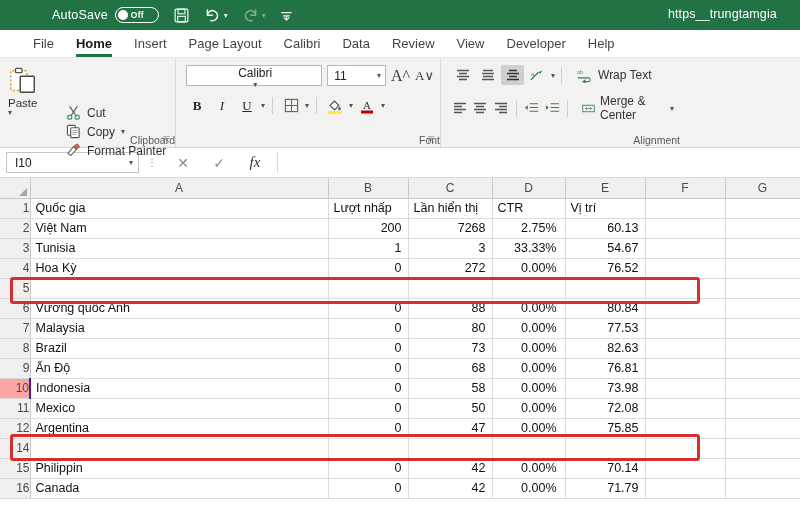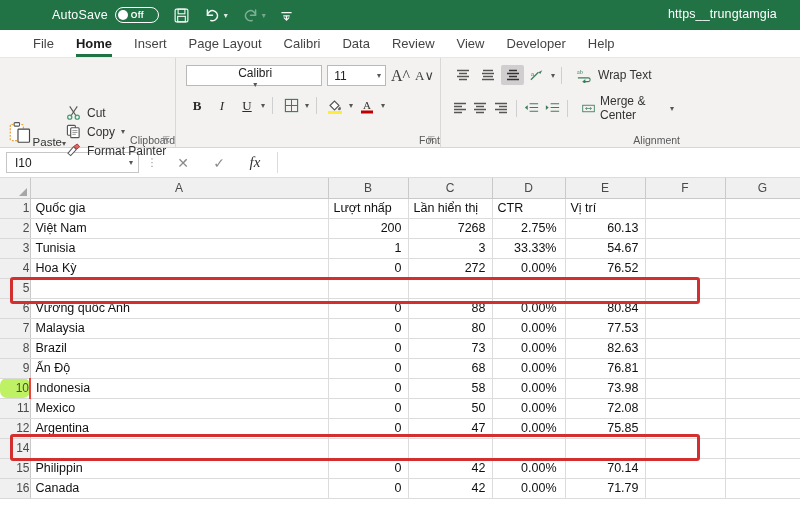--- a/index.html
+++ b/index.html
@@ -60,22 +60,22 @@
     position: absolute; bottom: 2px; left: 0; right: 0; text-align: right;
     font-size: 10.5px; color: #595959;
   }
   .rgroup-launcher {
     position: absolute; bottom: 3px; right: 5px; font-size: 9px; color: #7a7a7a;
   }
 
   
   .g-clipboard { width: 175px; padding: 6px 6px 0 8px; flex-direction: row; }
   .paste-col {
-    width: 58px; display: flex; 
-    align-items: flex-end; padding-top: 2px;
+    width: 58px; display: flex; flex-direction: column;
+    align-items: flex-start; padding-top: 2px;
   }
   .paste-label { font-size: 11.5px; color: #333; margin-top: 1px; }
   .paste-caret { font-size: 8px; color: #555; line-height: 8px; }
   .clip-items { display: flex; flex-direction: column; gap: 4px; padding-top: 4px; margin-top: 37px; }
   .clip-item { display: flex; align-items: center; gap: 6px; font-size: 12px; color: #333; }
 
   
   .g-font { width: 265px; padding: 7px 6px 0 10px; }
   .font-row1 { display: flex; align-items: center; gap: 5px; }
   .font-row2 { display: flex; align-items: center; gap: 3px; margin-top: 9px; }
@@ -144,21 +144,21 @@
   th.colhead {
     height: 20px; background: #f0f0f0; font-size: 12px; font-weight: normal;
     color: #4a4a4a; text-align: center;
     border-right: 1px solid #c9c9c9; border-bottom: 1px solid #c9c9c9;
   }
   td.rowhead {
     width: 30px; height: 20px; background: #f0f0f0; font-size: 12px;
     color: #4a4a4a; text-align: right; padding-right: 5px;
     border-right: 1px solid #c9c9c9; border-bottom: 1px solid #d9d9d9;
   }
-  td.rowhead.active { background: #bef264; border-right: 2px solid #ef4444; border-radius: 7px; }
+  td.rowhead.active { background: #fca5a5; border-right: 2px solid #4c1d95; }
   td.cell {
     height: 20px; font-size: 12.5px; color: #111111;
     border-right: 1px solid #dcdcdc; border-bottom: 1px solid #dcdcdc;
     white-space: nowrap; overflow: hidden;
   }
   td.cell.txt { text-align: left; padding-left: 5px; }
   td.cell.num { text-align: right; padding-right: 6px; }
   td.cell.pct { text-align: right; padding-right: 8px; }
   td.cell.hdr { text-align: left; padding-left: 5px; }
   td.cell.blank { }

